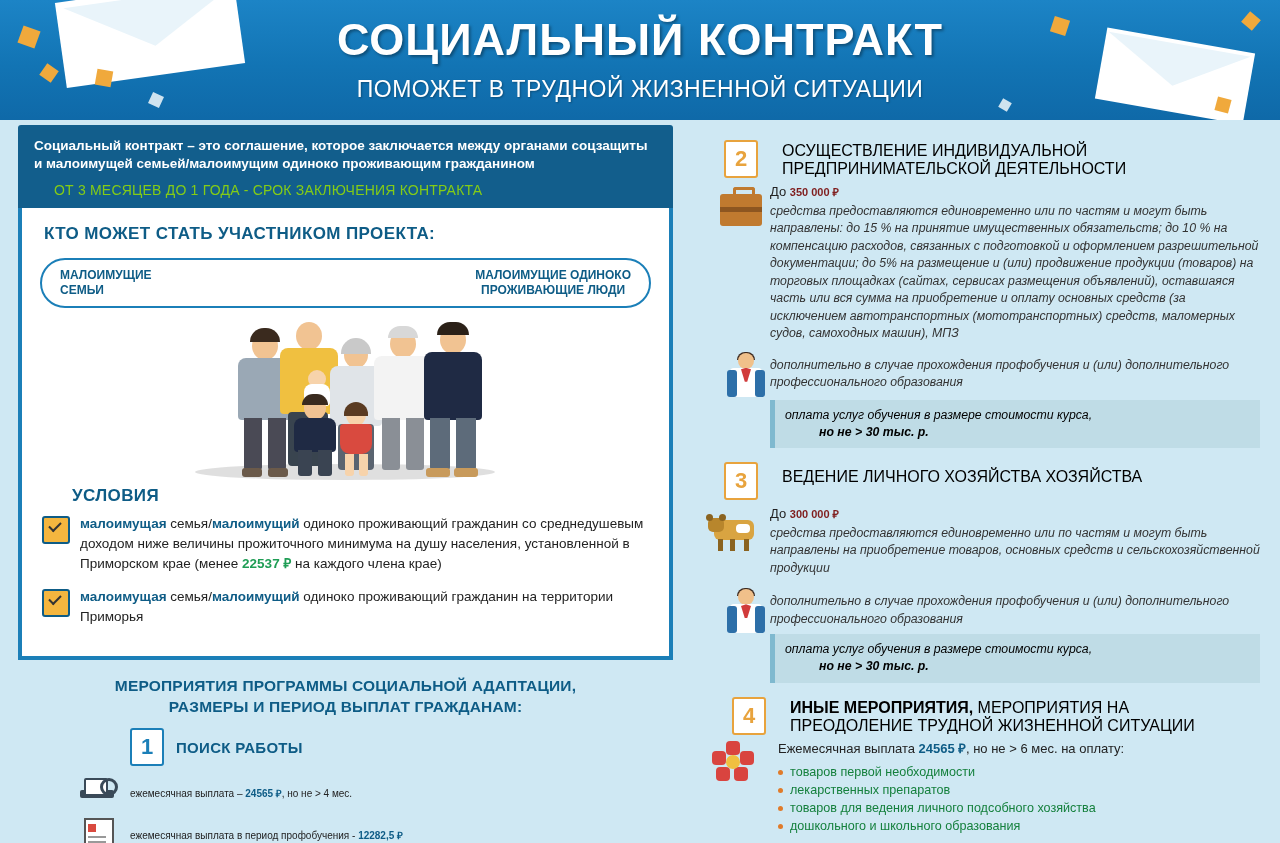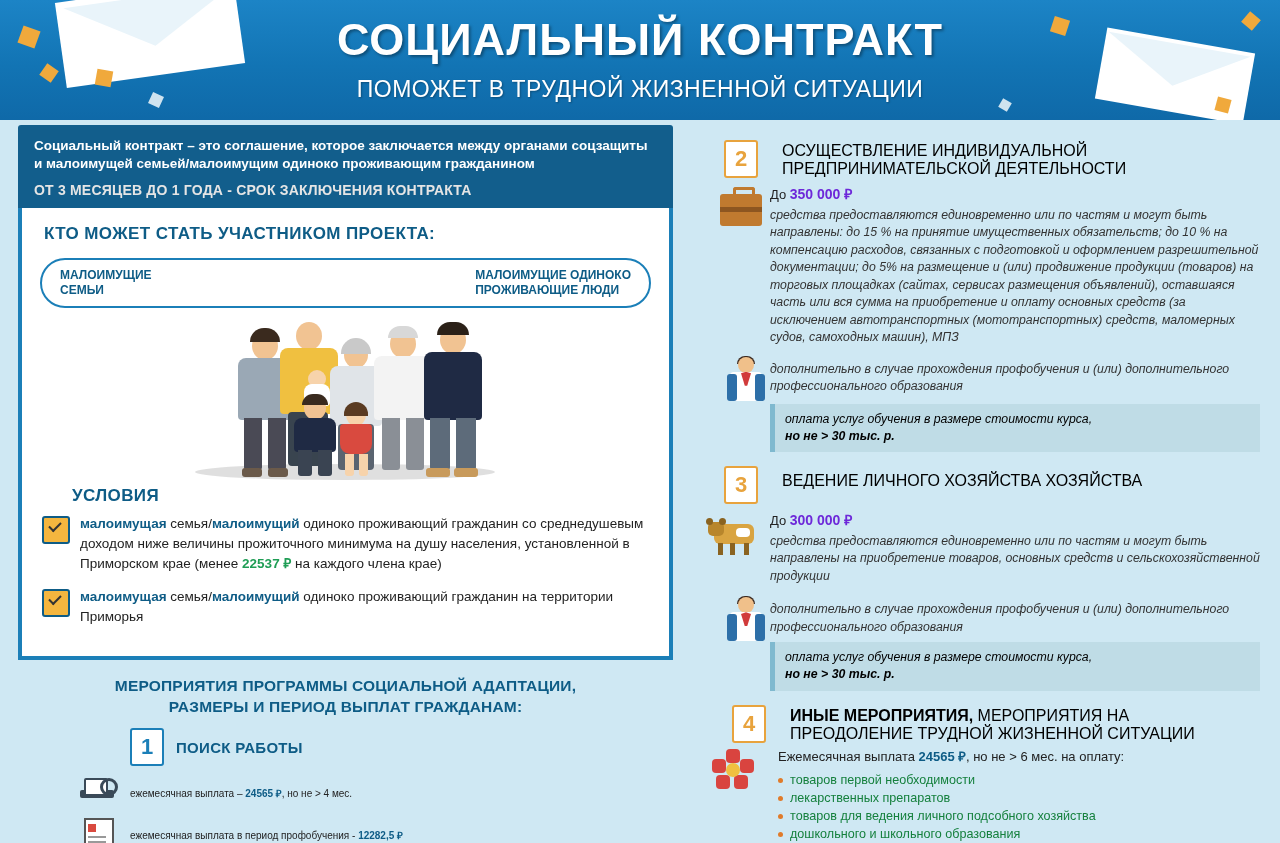--- a/index.html
+++ b/index.html
@@ -34,38 +34,38 @@
   .tri{position:absolute;width:0;height:0;}
 
   
   .left{position:absolute;left:18px;top:125px;width:655px;}
   .intro{
     background:#125e8c;color:#ffffff;padding:12px 16px 10px 16px;
     border-top-left-radius:3px;border-top-right-radius:3px;
   }
   .intro p{margin:0;font-size:13.5px;font-weight:bold;line-height:1.35;}
   .intro .term{
-    margin-top:9px;color:#e5e5e5;font-size:14px;font-weight:bold;letter-spacing:.2px;
+    margin-top:9px;color:#84cc16;font-size:14px;font-weight:normal;letter-spacing:.2px;margin-left:20px;
   }
   .whitebox{
     background:#ffffff;border:4px solid #1b7fb8;border-top:none;
     padding:14px 18px 16px 18px;
   }
   .whitebox h3{
     margin:2px 0 14px 4px;font-size:17px;color:#0e5c86;font-weight:bold;letter-spacing:.4px;
   }
   .pill-row{
     position:relative;border:2px solid #1b7fb8;border-radius:26px;height:46px;
     background:#ffffff;
   }
   .pill-row .lbl{
     position:absolute;top:8px;font-size:12px;font-weight:bold;color:#0e5c86;line-height:1.25;
   }
   .pill-row .lbl.left-lbl{left:18px;}
-  .pill-row .lbl.right-lbl{right:18px;text-align:left;}
+  .pill-row .lbl.right-lbl{right:18px;text-align:center;}
   .family{
     position:relative;height:180px;margin-top:-4px;
   }
   .cond-title{
     margin:2px 0 8px 32px;font-size:17px;color:#0e5c86;font-weight:bold;letter-spacing:.4px;
   }
   .cond{display:flex;margin:0 0 14px 2px;}
   .cond .cbox{
     width:24px;height:24px;flex:0 0 24px;margin-right:10px;margin-top:2px;
     background:#f4b63f;border:2px solid #0e5c86;border-radius:3px;
@@ -93,27 +93,27 @@
   .step .sttl{font-size:15px;font-weight:bold;color:#0e5c86;letter-spacing:.3px;}
   .payrow{display:flex;align-items:center;margin:0 0 8px 60px;}
   .payrow .ic{width:42px;flex:0 0 42px;height:34px;position:relative;margin-right:10px;}
   .payrow .txt{font-size:10px;color:#222;line-height:1.5;}
   .amt{color:#0e5c86;font-weight:bold;}
 
   
   .right{position:absolute;left:700px;top:140px;width:560px;}
   .rblock{margin-bottom:6px;}
   .upto{font-size:13px;color:#222;margin:6px 0 4px 70px;}
-  .upto b{color:#6d28d9;font-size:14px;}
+  .upto b{color:#7f1d1d;font-size:11px;}
   .rtext{font-size:12.3px;color:#333;font-style:italic;line-height:1.42;margin-left:70px;}
   .rnote{
     margin-left:70px;margin-top:8px;background:#bfdce6;border-left:5px solid #7fb9cf;
     padding:7px 10px;font-size:12.3px;font-style:italic;color:#000000;line-height:1.4;
   }
-  .rnote b{font-style:italic;}
+  .rnote b{font-style:italic;margin-left:34px;}
   .bullets{margin:6px 0 0 78px;padding:0;list-style:none;}
   .bullets li{font-size:12.6px;color:#15803d;line-height:1.45;position:relative;padding-left:12px;}
   .bullets li:before{
     content:"";position:absolute;left:0;top:7px;width:5px;height:5px;border-radius:50%;
     background:#e07b2a;
   }
   .r4line{font-size:13px;color:#222;margin-left:78px;margin-top:4px;}
   .r4line b{color:#0e5c86;}
 
   

